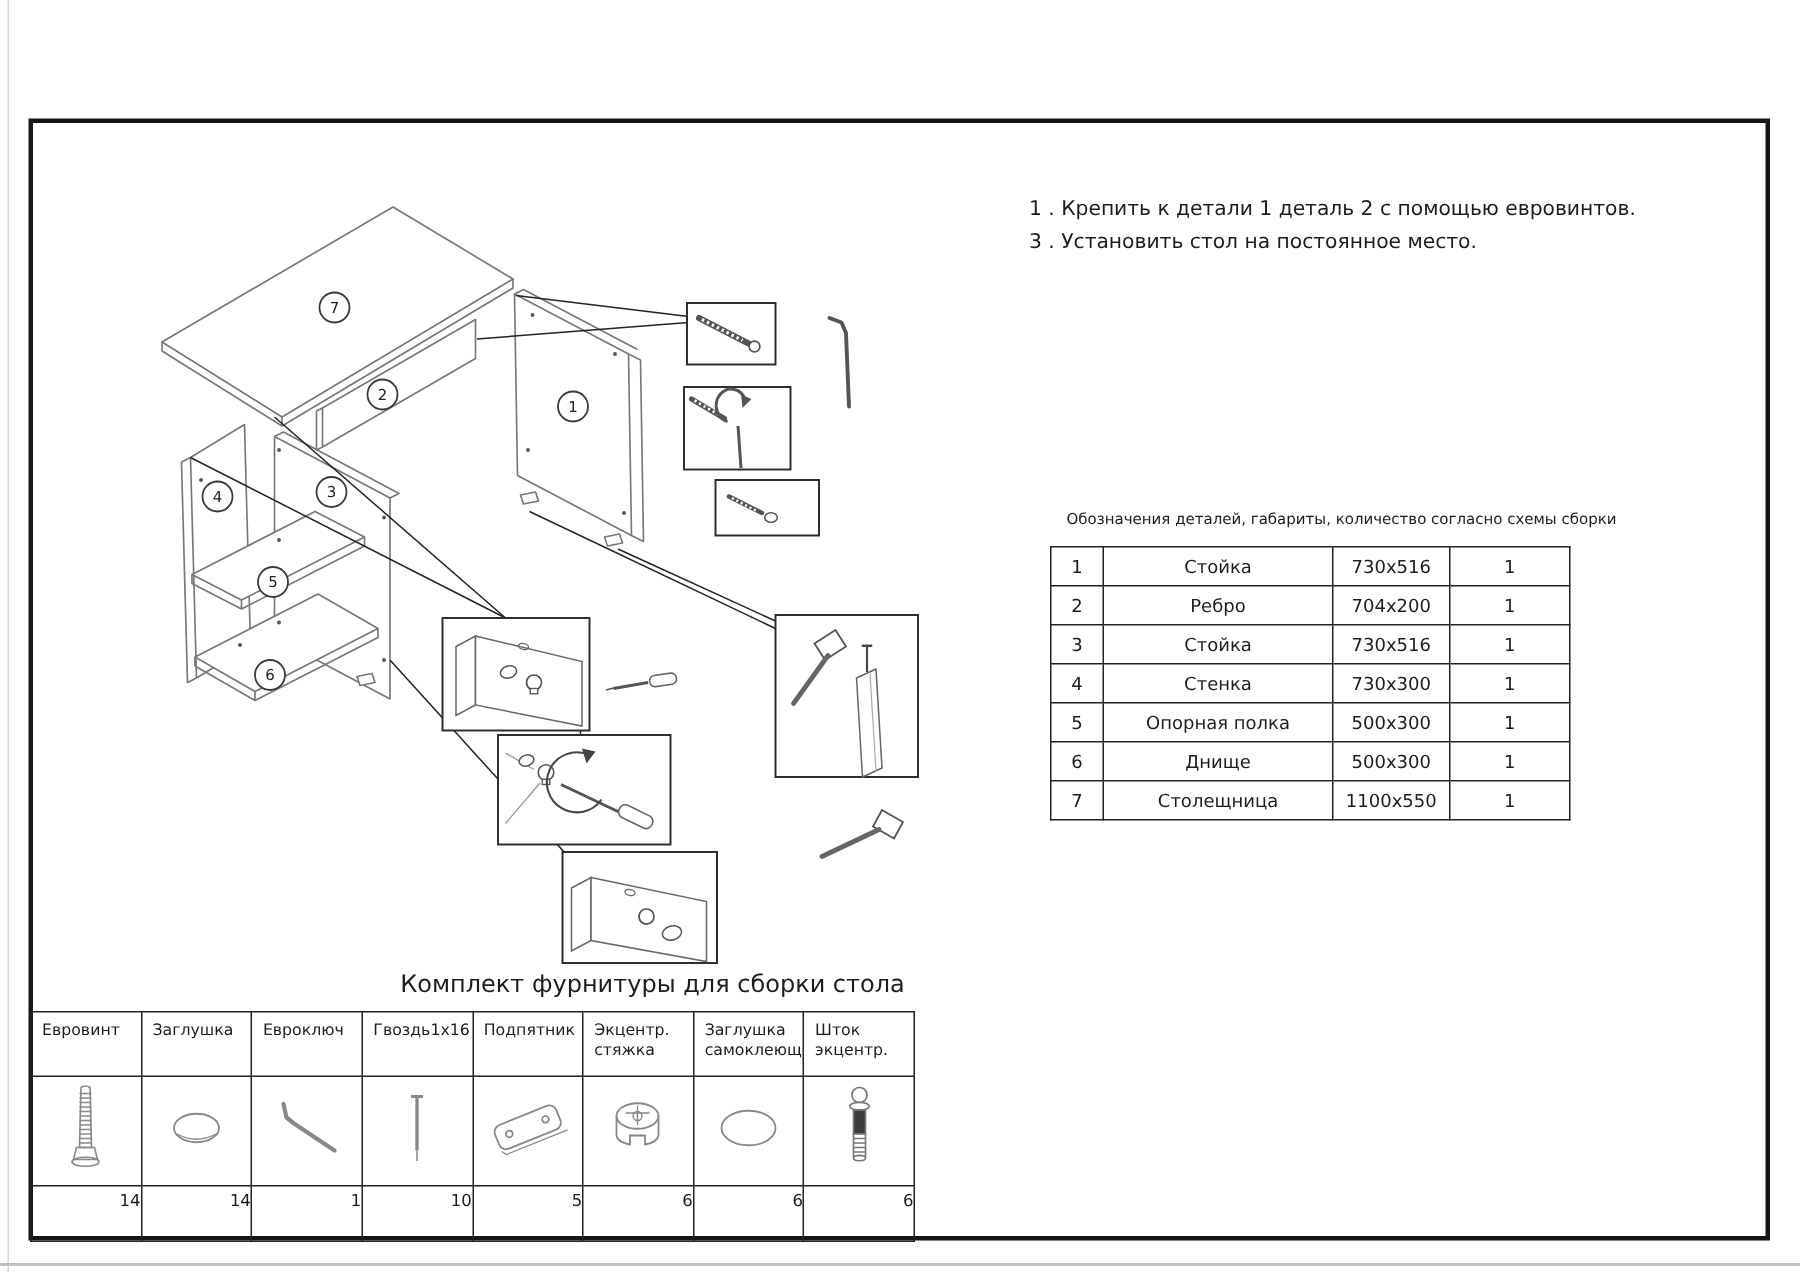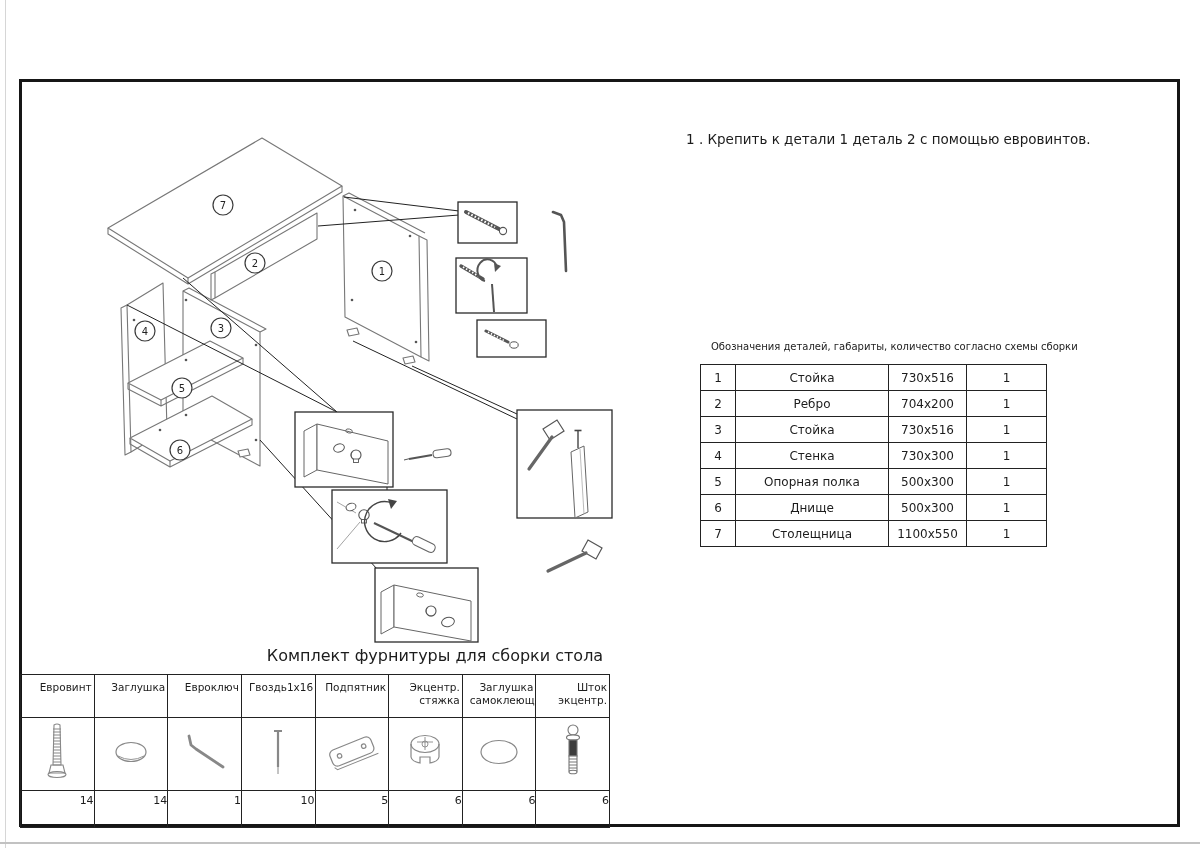--- a/index.html
+++ b/index.html
@@ -16,21 +16,21 @@
   .parts-title{position:absolute;left:683px;top:341px;font-size:10px;white-space:nowrap;margin-left:28px;}
   table{border-collapse:collapse;table-layout:fixed;}
   .parts-table{position:absolute;left:700px;top:364px;width:346px;}
   .parts-table td{
     border:1.6px solid #222;height:25px;text-align:center;vertical-align:middle;
     font-size:12px;padding:0 2px;overflow:hidden;white-space:nowrap;
   }
   .hw-title{position:absolute;left:255px;top:646px;width:360px;text-align:center;font-size:16px;white-space:nowrap;}
   .hw-table{position:absolute;left:20px;top:674px;width:590px;}
   .hw-table td{border:1.7px solid #222;overflow:hidden;}
-  .hw-table .hd{height:36px;vertical-align:top;text-align:right;font-size:10.5px;line-height:13px;padding:6px 2px 0 7px;white-space:pre-line;}
+  .hw-table .hd{height:36px;vertical-align:top;text-align:left;font-size:10.5px;line-height:13px;padding:6px 2px 0 7px;white-space:pre-line;}
   .hw-table .ic{height:72px;text-align:center;vertical-align:middle;padding:0;}
   .hw-table .qt{height:33px;vertical-align:top;text-align:right;font-size:11px;padding:3px 0 0 13px;}
   svg text{font-family:"DejaVu Sans","Liberation Sans",sans-serif;}
 </style>
 </head>
 <body>
 
 <div class="page-edge-left"></div>
 <div class="page-edge-bottom"></div>
 <div class="frame"></div>
@@ -196,20 +196,21 @@
     <text x="182" y="391.5">5</text>
     <circle cx="180" cy="450" r="10" fill="#fff" stroke="#3a3a3a" stroke-width="1.2"></circle>
     <text x="180" y="453.5">6</text>
     <circle cx="223" cy="205" r="10" fill="#fff" stroke="#3a3a3a" stroke-width="1.2"></circle>
     <text x="223" y="208.5">7</text>
   </g>
 </svg>
 
 <div class="instructions">
   <div>1 . Крепить к детали 1 деталь 2 с помощью евровинтов.</div>
+  <div>3 . Установить стол на постоянное место.</div>
 </div>
 
 <div class="parts-title">Обозначения деталей, габариты, количество согласно схемы сборки</div>
 <table class="parts-table">
   <colgroup>
       <col style="width:35px">
       <col style="width:153px">
       <col style="width:78px">
       <col style="width:80px">
     </colgroup>

